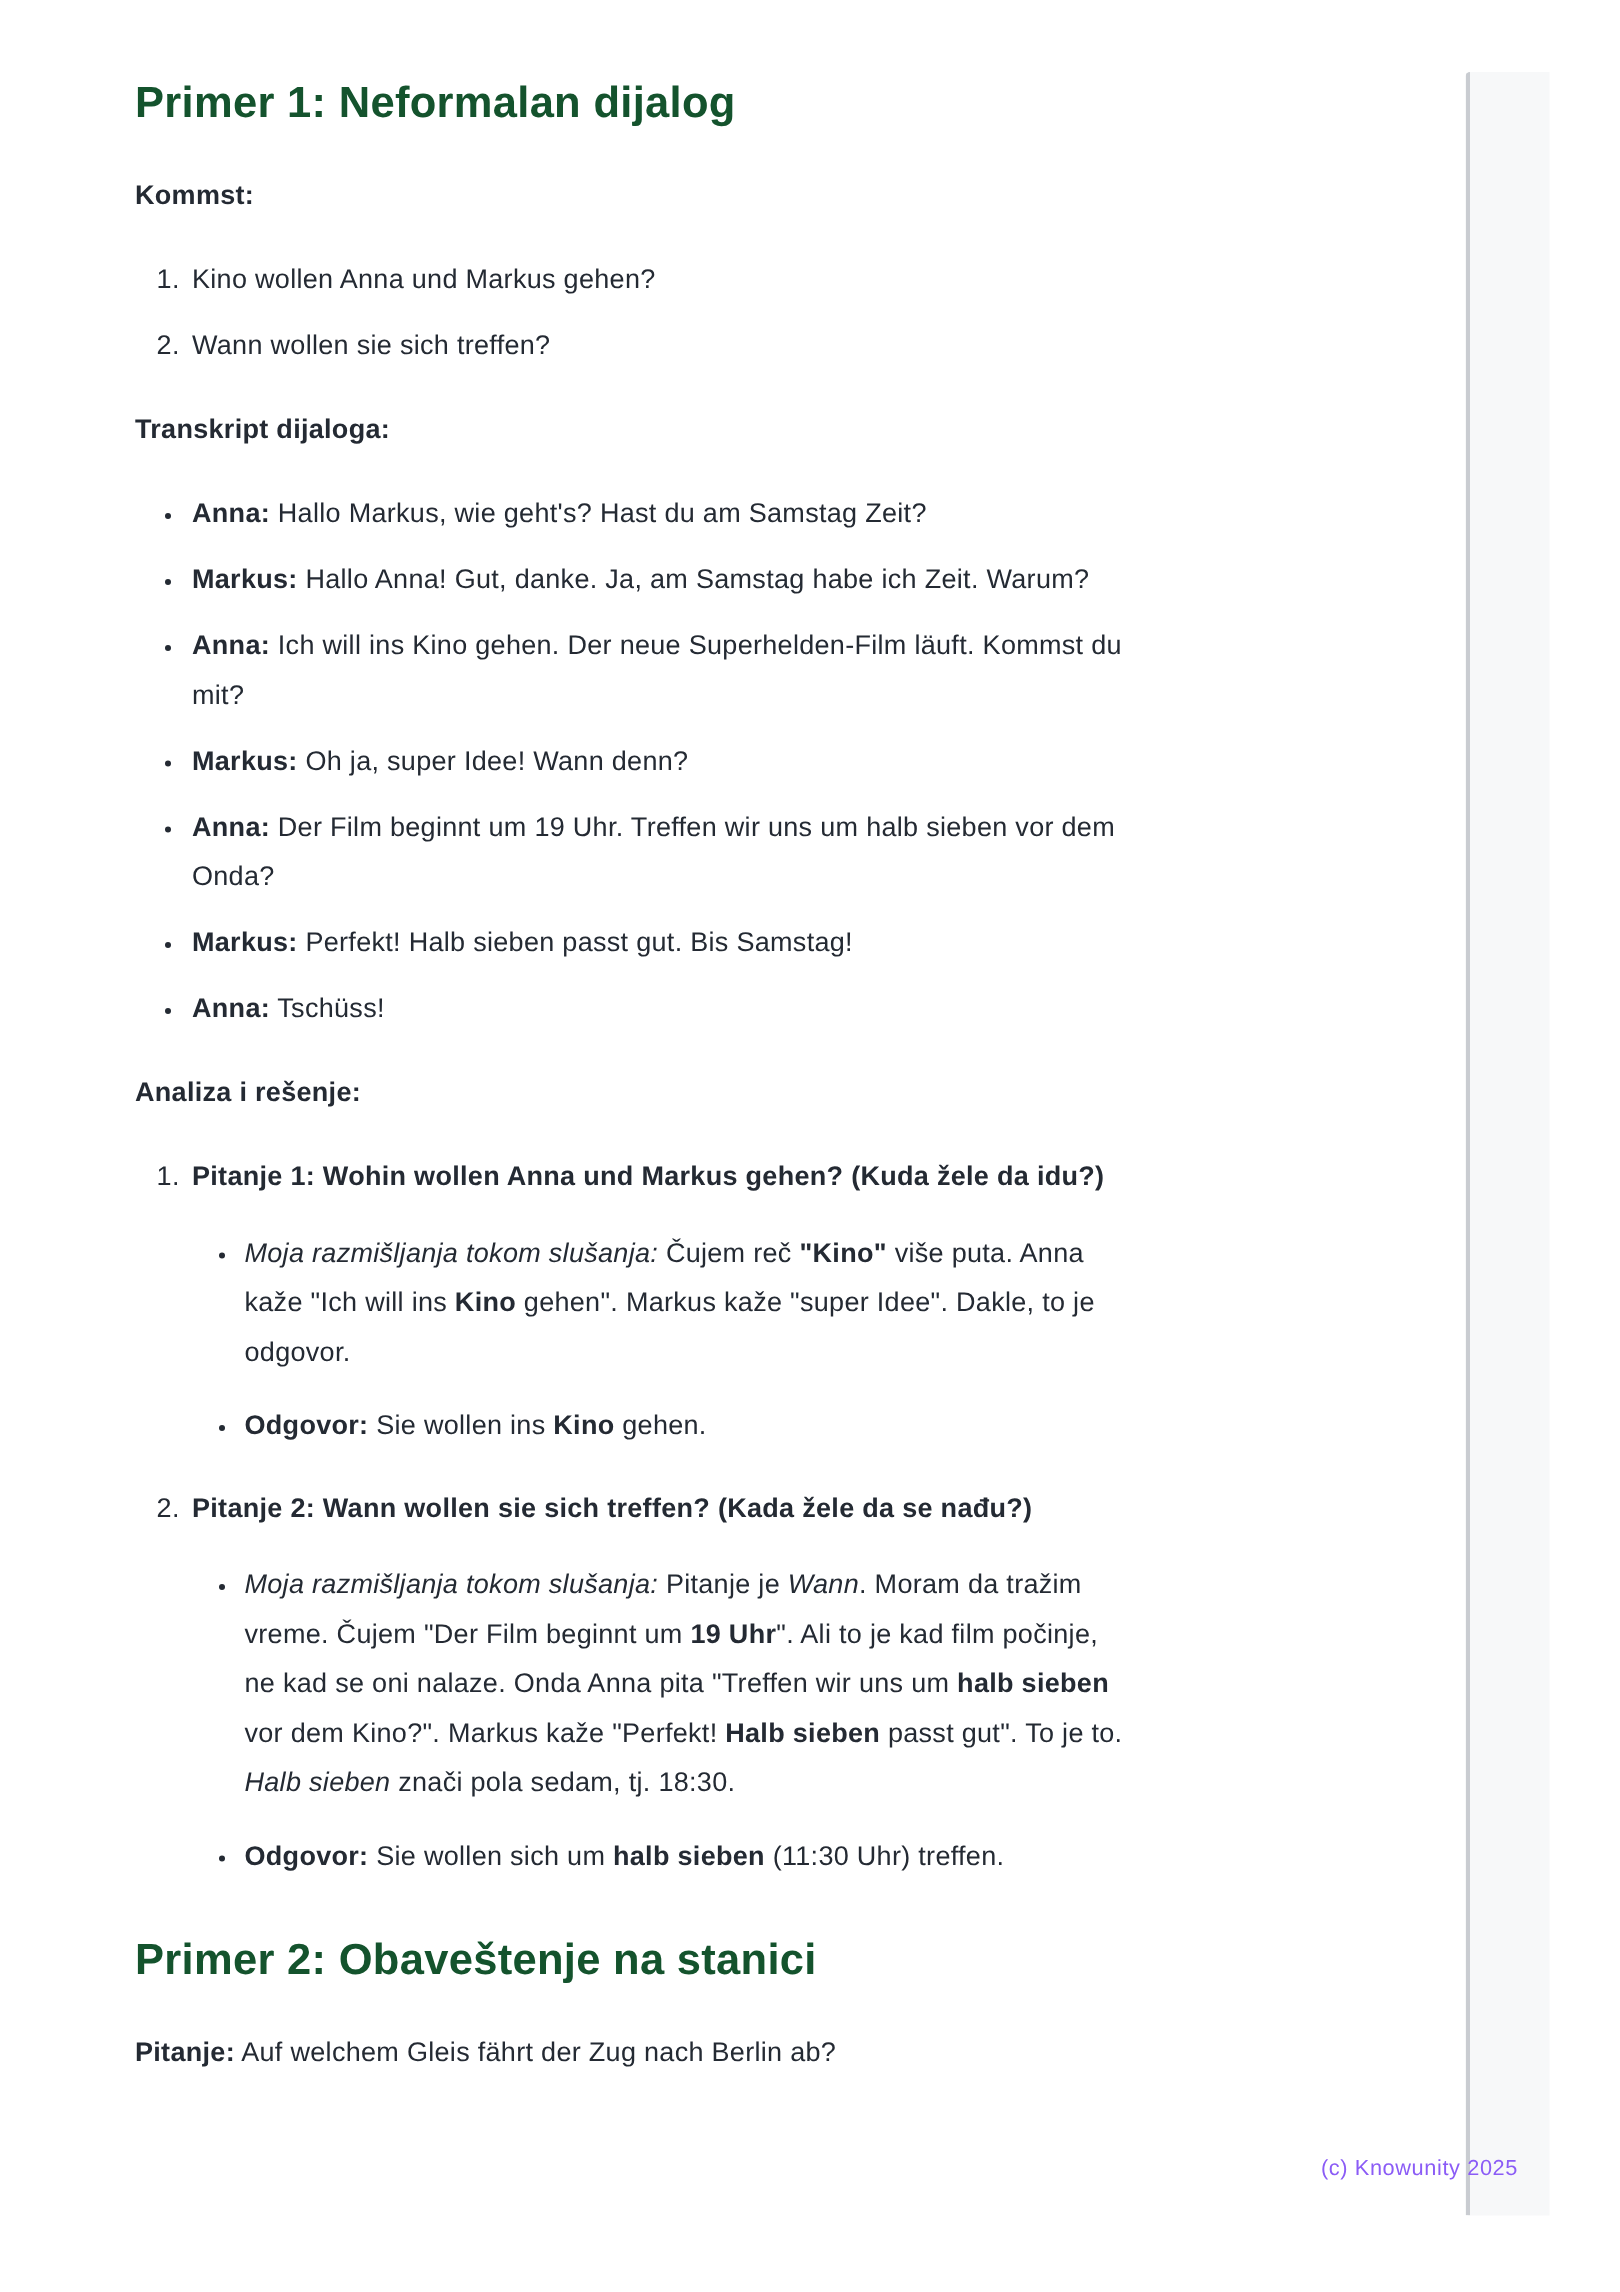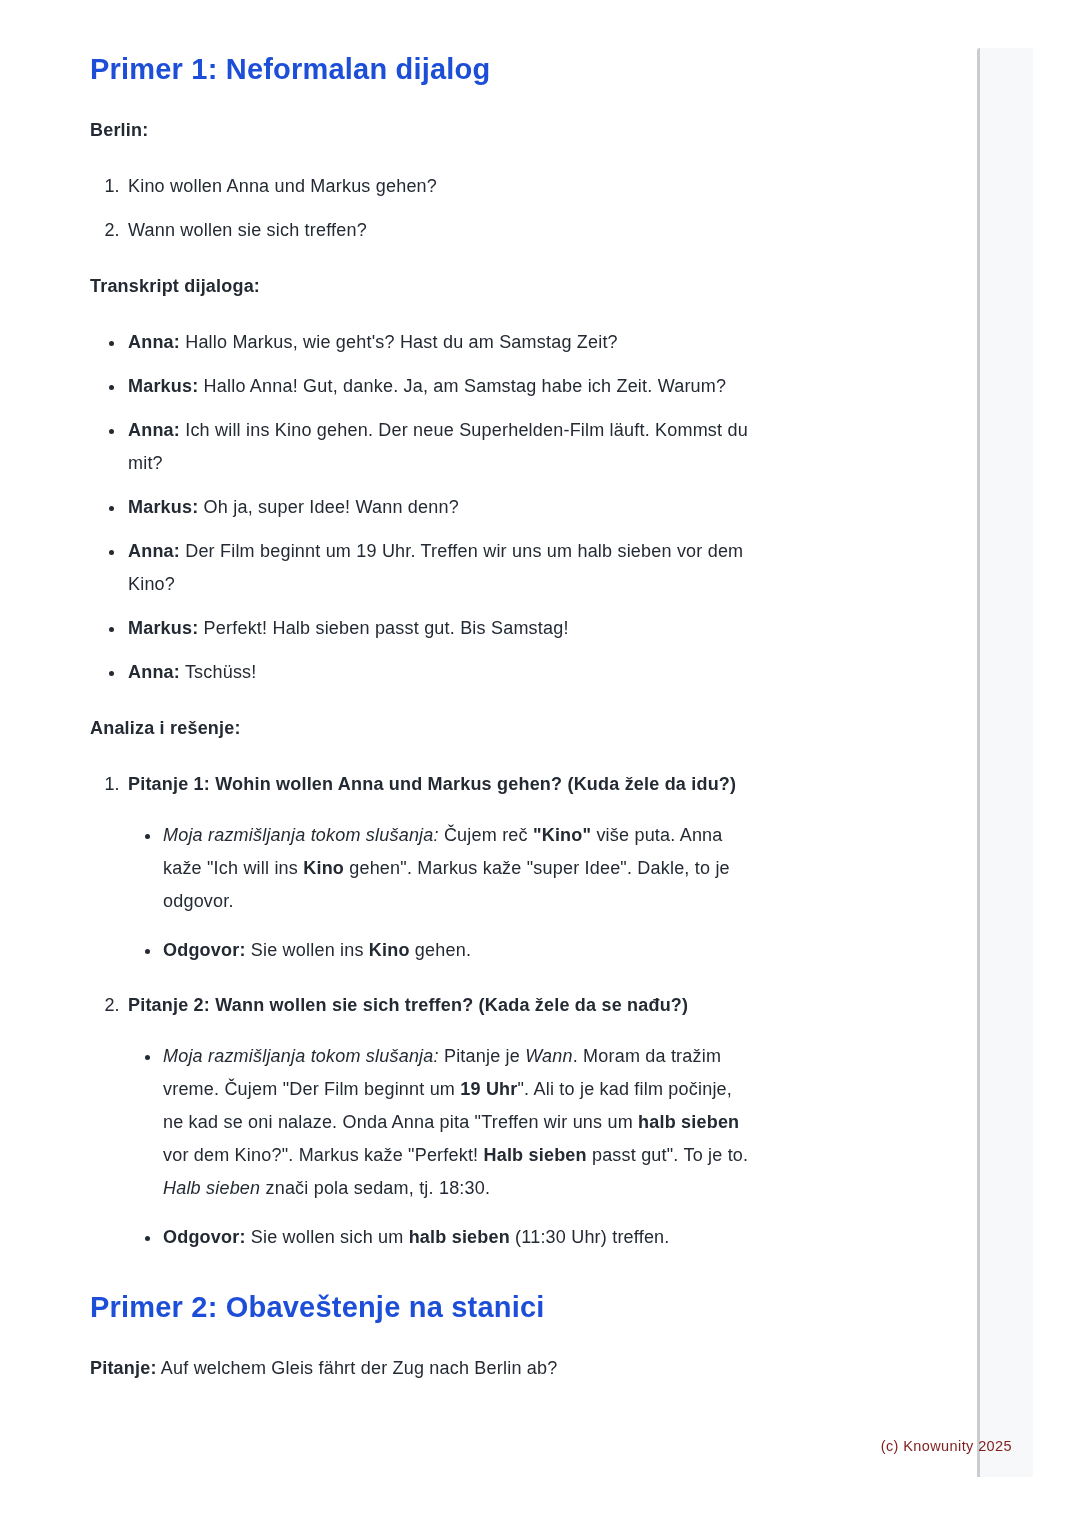--- a/index.html
+++ b/index.html
@@ -22,37 +22,37 @@
     border-left: 3px solid #c9ccd1;
     border-top-left-radius: 3px;
     z-index: 1;
   }
 
   .copyright {
     position: absolute;
     top: 1438px; right: 68px;
     font-size: 14.5px;
     letter-spacing: 0.4px;
-    color: #7f1d1d;
+    color: #8b5cf6;
     z-index: 2;
   }
 
   .content {
     position: relative;
     margin-left: 90px;
     padding-top: 52px;
     width: 836px;
     z-index: 1;
   }
 
   h1 {
     font-size: 29px;
     line-height: 35px;
     font-weight: 700;
-    color: #1d4ed8;
+    color: #14532d;
     letter-spacing: 0.2px;
     margin: 0 0 27px 0;
   }
   h1.second { margin-top: 36px; }
 
   p {
     font-size: 18px;
     line-height: 33px;
     letter-spacing: 0.2px;
     margin: 23px 0;
@@ -85,35 +85,35 @@
 
   <div class="next-page-edge"></div>
 
   <div class="copyright">(c) Knowunity 2025</div>
 
   <main class="content">
 
     <h1>Primer 1: Neformalan dijalog</h1>
 
 
-    <p class="b">Berlin:</p>
+    <p class="b">Kommst:</p>
 
     <ol class="num-list">
       <li>Kino wollen Anna und Markus gehen?</li>
       <li>Wann wollen sie sich treffen?</li>
     </ol>
 
     <p class="b">Transkript dijaloga:</p>
 
     <ul class="bullet-list">
       <li><span class="b">Anna:</span><span> Hallo Markus, wie geht's? Hast du am Samstag Zeit?</span></li>
       <li><span class="b">Markus:</span><span> Hallo Anna! Gut, danke. Ja, am Samstag habe ich Zeit. Warum?</span></li>
       <li><span class="b">Anna:</span><span> Ich will ins Kino gehen. Der neue Superhelden-Film läuft. Kommst du</span><br><span>mit?</span></li>
       <li><span class="b">Markus:</span><span> Oh ja, super Idee! Wann denn?</span></li>
-      <li><span class="b">Anna:</span><span> Der Film beginnt um 19 Uhr. Treffen wir uns um halb sieben vor dem</span><br><span>Kino?</span></li>
+      <li><span class="b">Anna:</span><span> Der Film beginnt um 19 Uhr. Treffen wir uns um halb sieben vor dem</span><br><span>Onda?</span></li>
       <li><span class="b">Markus:</span><span> Perfekt! Halb sieben passt gut. Bis Samstag!</span></li>
       <li><span class="b">Anna:</span><span> Tschüss!</span></li>
     </ul>
 
     <p class="b">Analiza i rešenje:</p>
 
     <ol class="num-list analysis">
       <li>
         <span class="b">Pitanje 1: Wohin wollen Anna und Markus gehen? (Kuda žele da idu?)</span>
         <ul class="bullet-list nested">

